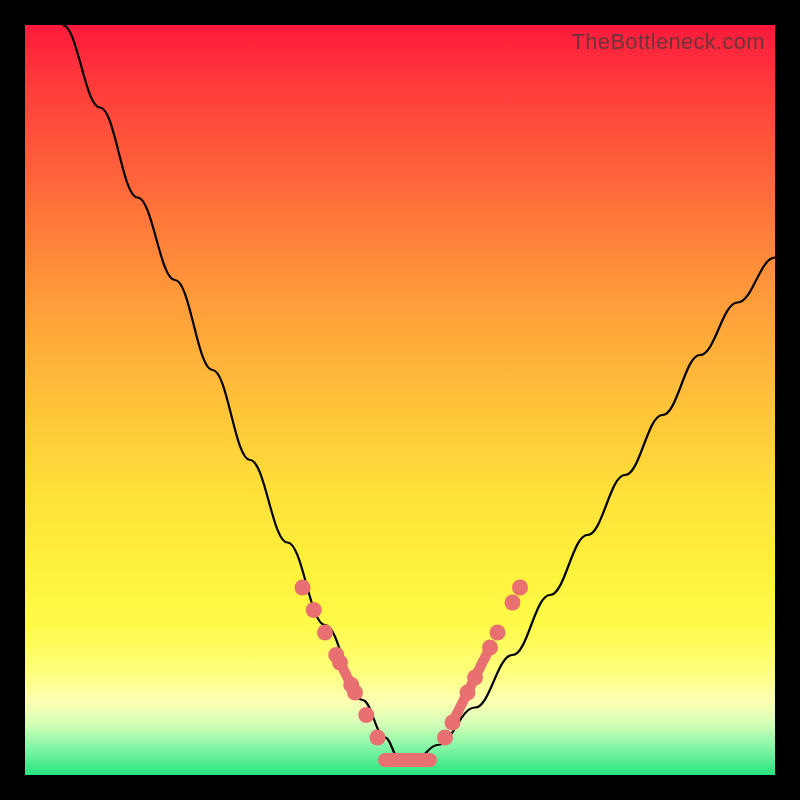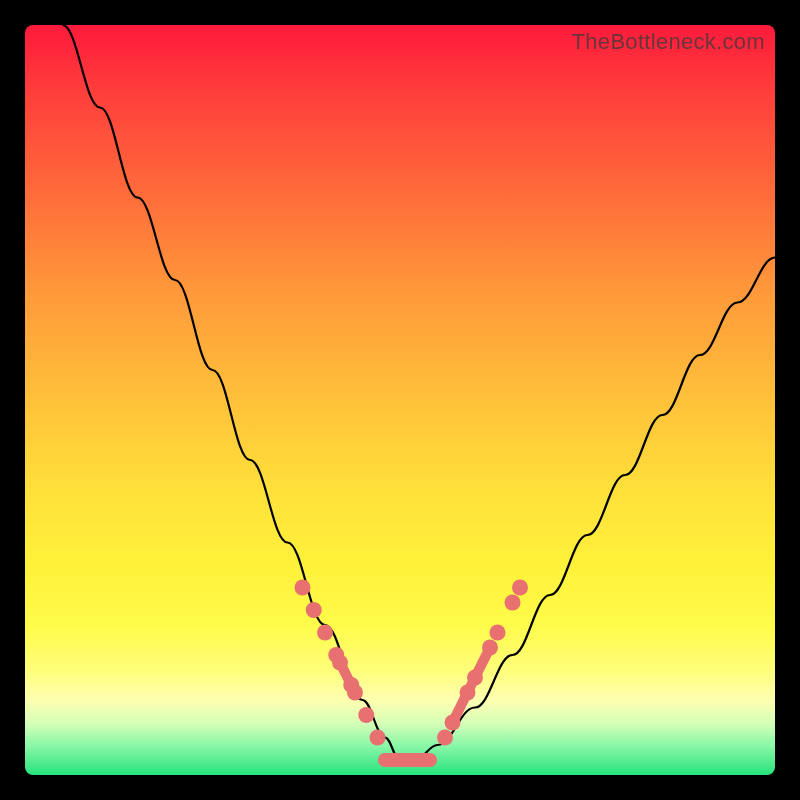--- a/index.html
+++ b/index.html
@@ -24,21 +24,20 @@
       #ff9a3a 36%,
       #ffc13a 50%,
       #ffe03a 62%,
       #fff13a 72%,
       #fffb4a 80%,
       #fffe7a 86%,
       #fdffb0 90%,
       #d8ffb8 93%,
       #8cf7a8 96%,
       #27e37d 100%);
-    border-radius: 8px;
   }
   .watermark {
     position: absolute;
     top: 4px;
     right: 10px;
     color: #3a3a3a;
     opacity: 0.75;
     font-size: 22px;
     font-weight: 500;
     letter-spacing: 0.3px;

